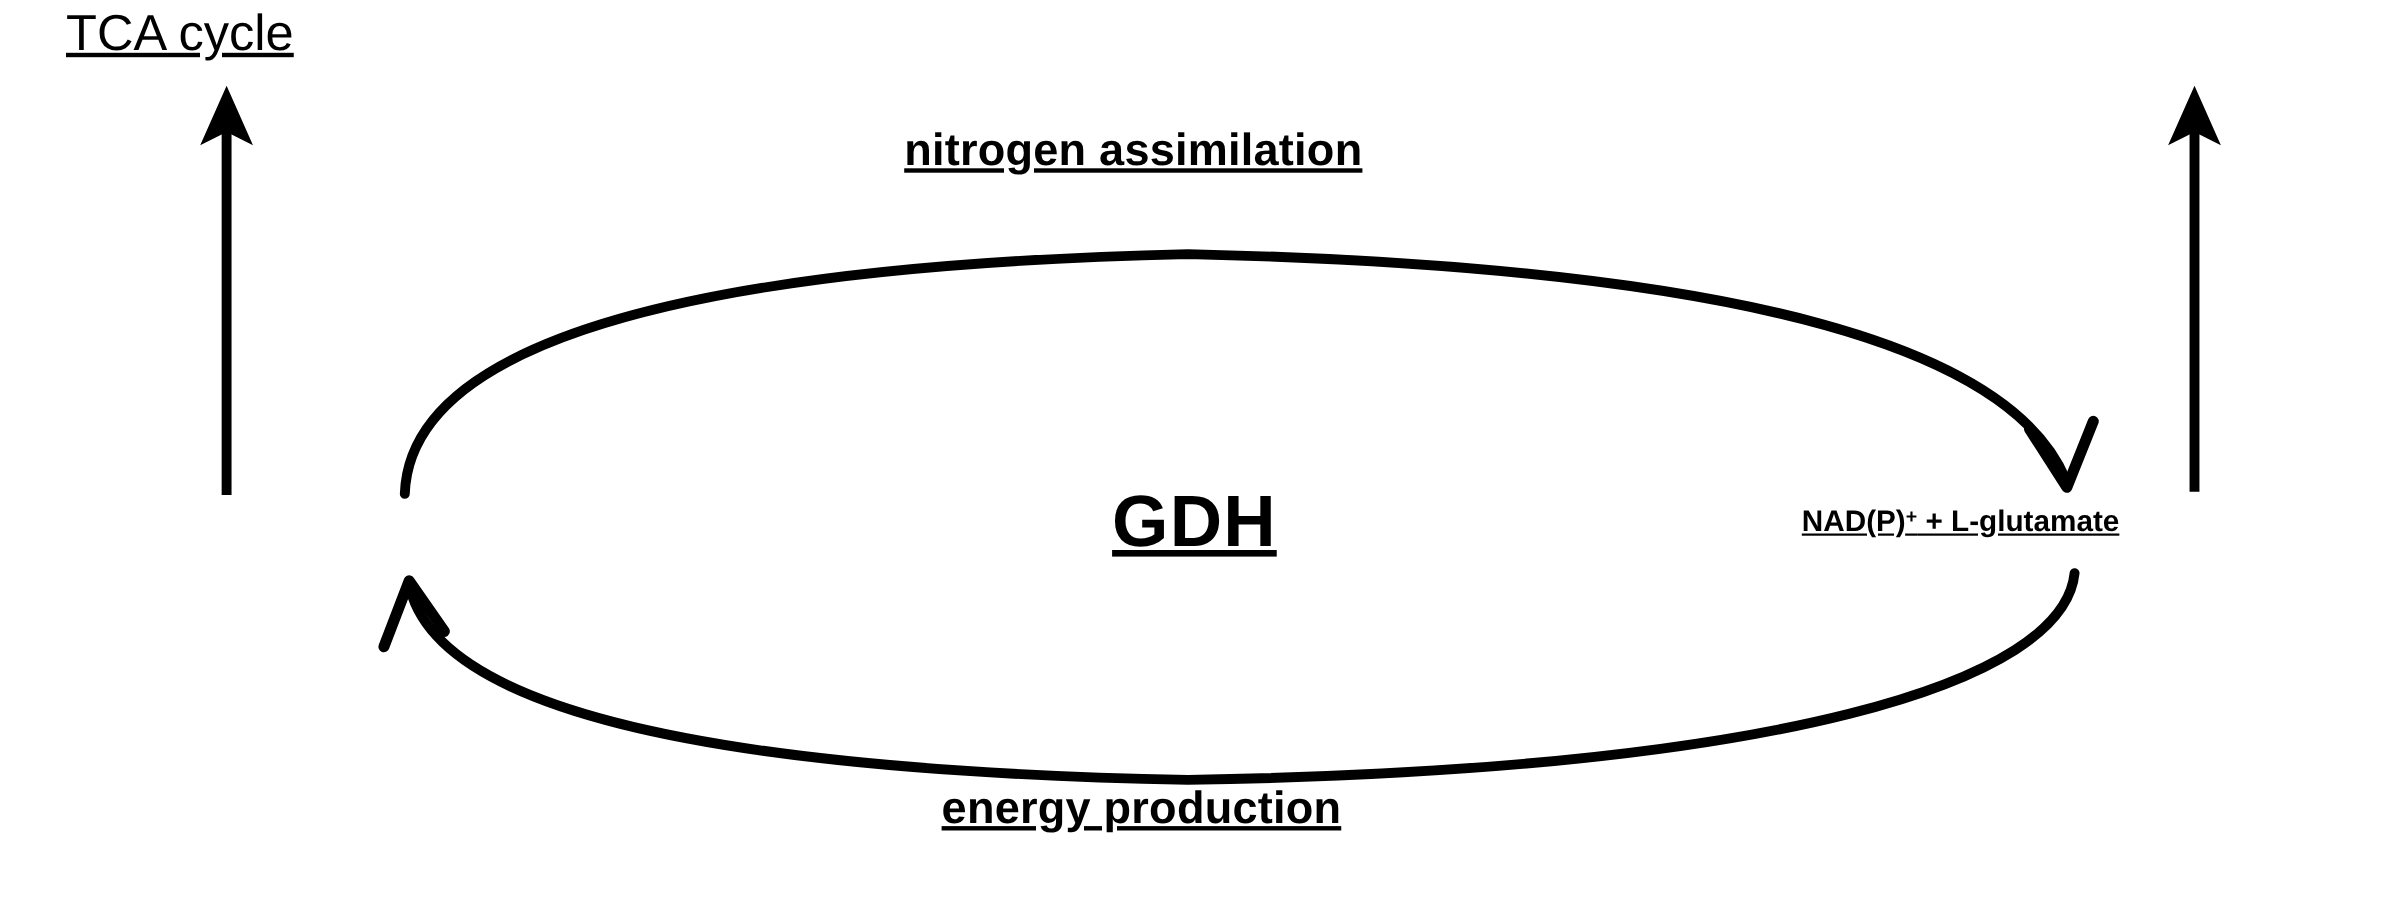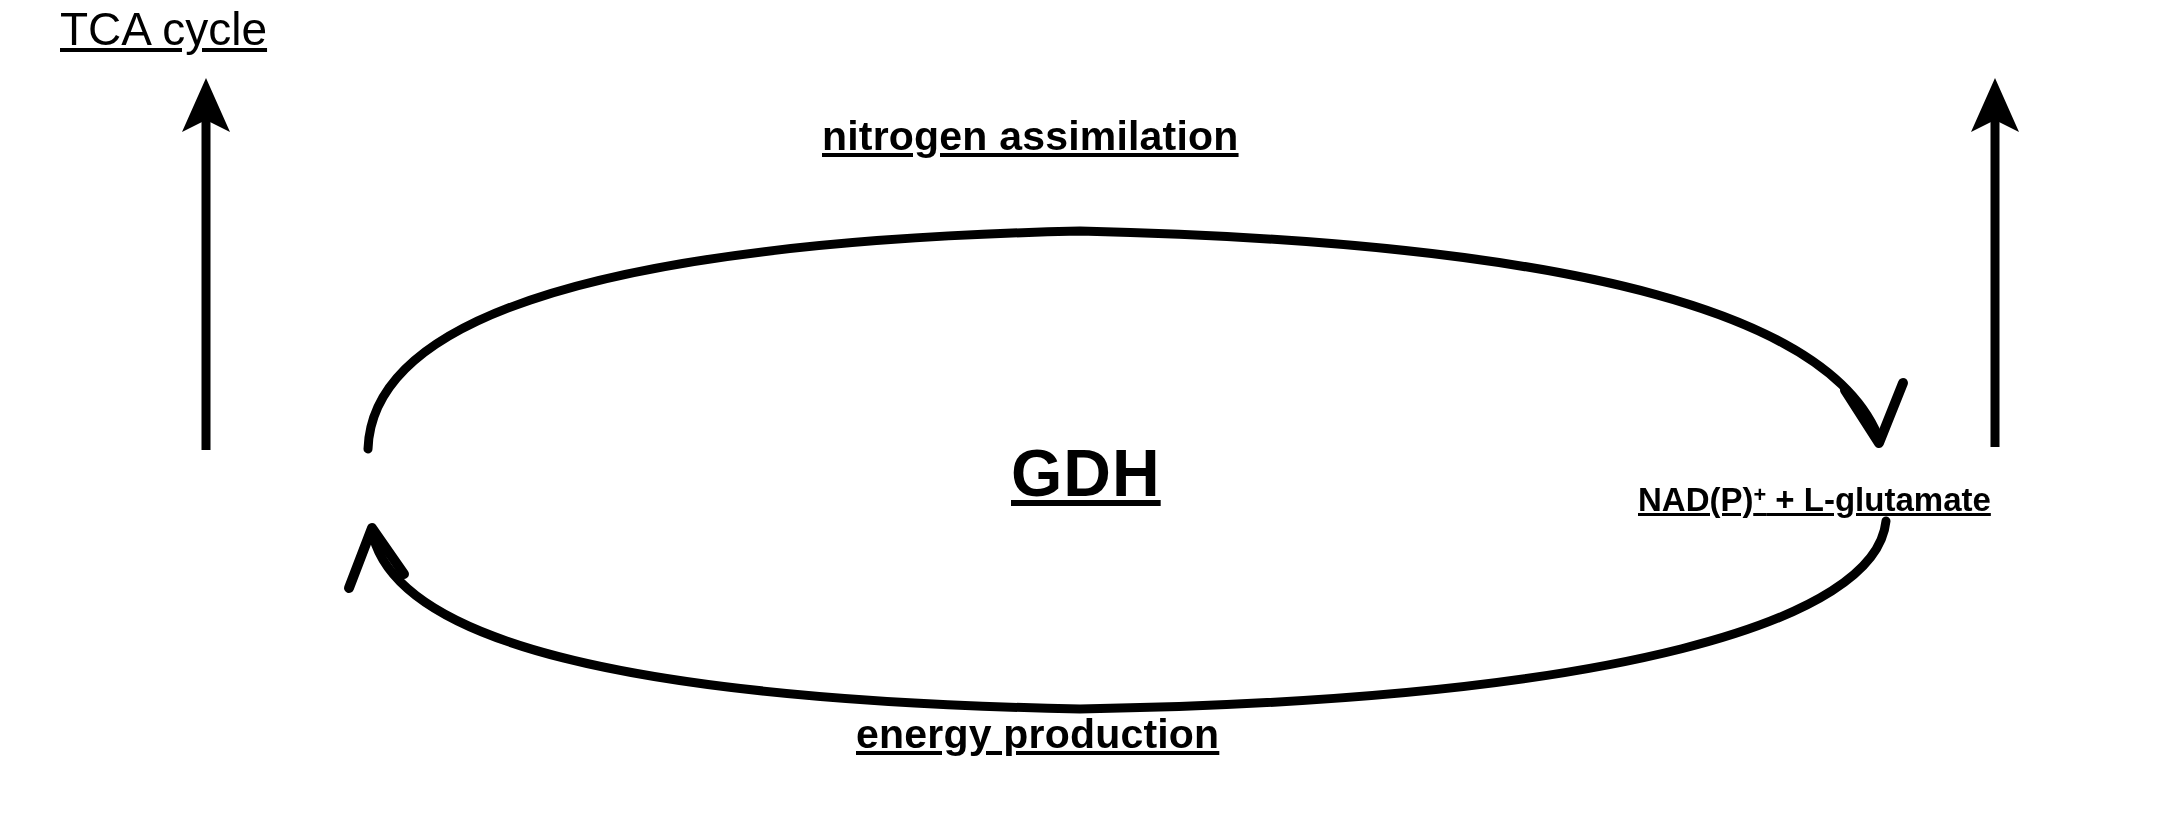--- a/index.html
+++ b/index.html
@@ -66,22 +66,21 @@
     letter-spacing: 0px;
   }
   #substrates-label {
     left: 8px;
     top: 458px;
     font-size: 37px;
   }
   #products-label {
     left: 1638px;
     top: 461px;
-    font-size: 33px;
-    margin-top: 22px;
+    font-size: 27px;
   }
   .reaction-side sub {
     font-size: 0.62em;
     vertical-align: -0.28em;
     line-height: 0;
   }
   .reaction-side sup {
     font-size: 0.66em;
     vertical-align: 0.42em;
     line-height: 0;

